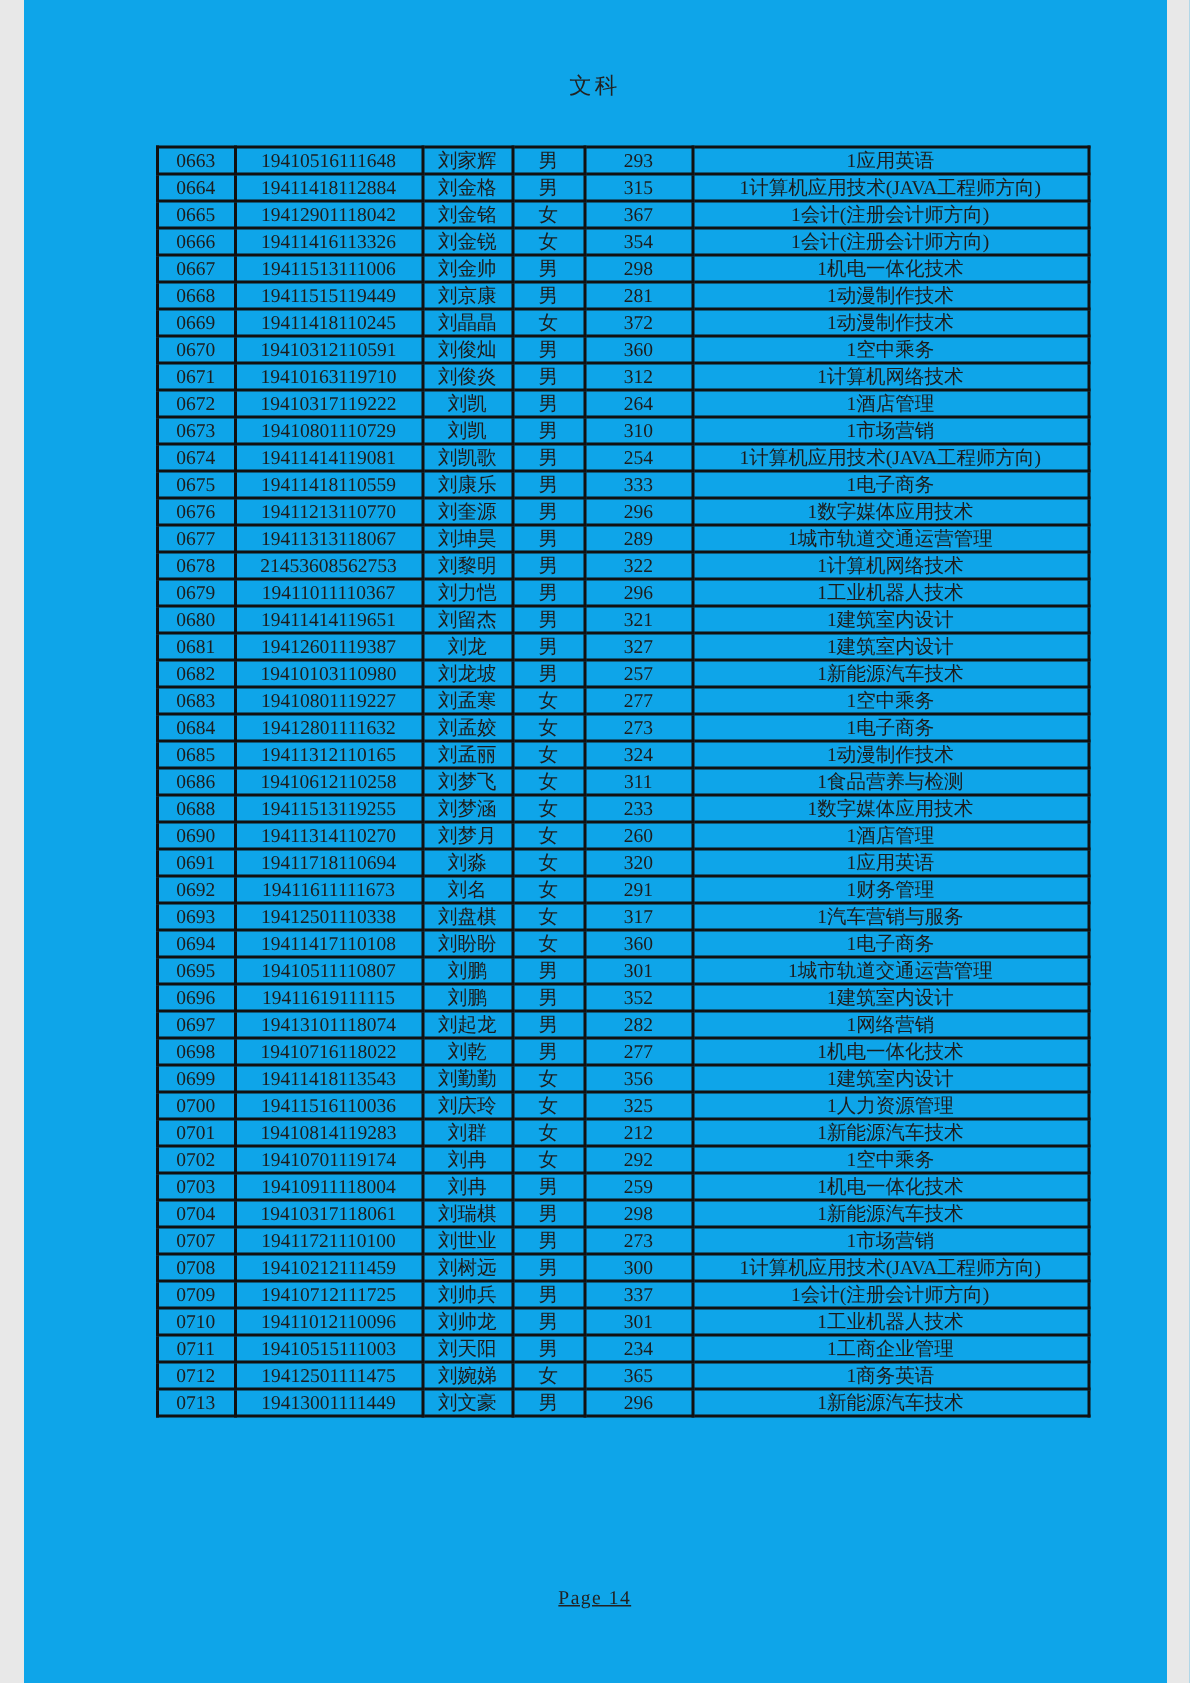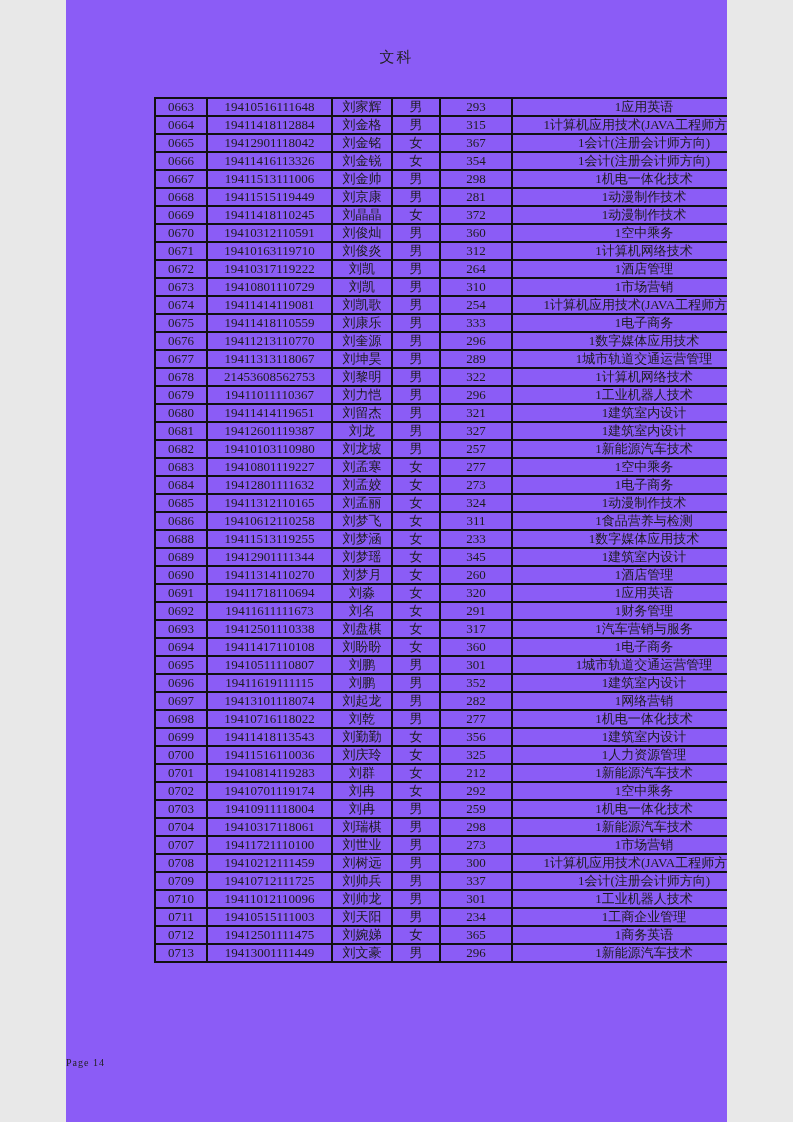--- a/index.html
+++ b/index.html
@@ -2,24 +2,24 @@
 <html><head>
 <meta charset="utf-8">
 <style>
   html, body {
     margin: 0;
     padding: 0;
     background: #e8e8e8;
   }
   .page {
     position: relative;
-    width: 661px;
+    width: 762px;
     height: 1122px;
     margin: 0 auto;
-    background: #8b5cf6;
+    background: #0ea5e9;
     font-family: "Liberation Serif", "DejaVu Serif", serif;
     color: #1a1a1a;
     overflow: hidden;
   }
   .doc-header {
     position: absolute;
     top: 48px;
     left: 0;
     width: 100%;
     text-align: center;
@@ -45,23 +45,25 @@
     vertical-align: middle;
     white-space: nowrap;
     overflow: hidden;
     color: #1c1c1c;
   }
   .doc-footer {
     position: absolute;
     top: 1057px;
     left: 0;
     width: 100%;
-    font-size: 10px;
+    text-align: center;
+    font-size: 13px;
     letter-spacing: 1px;
     color: #222222;
+    text-decoration: underline;
   }
 </style>
 </head>
 <body>
 
 <div class="page">
   <div class="doc-header">文科</div>
 
   <table class="roster">
     <colgroup>
@@ -267,28 +269,20 @@
         </tr>
         <tr>
           <td>0688</td>
           <td>19411513119255</td>
           <td>刘梦涵</td>
           <td>女</td>
           <td>233</td>
           <td>1数字媒体应用技术</td>
         </tr>
         <tr>
-          <td>0689</td>
-          <td>19412901111344</td>
-          <td>刘梦瑶</td>
-          <td>女</td>
-          <td>345</td>
-          <td>1建筑室内设计</td>
-        </tr>
-        <tr>
           <td>0690</td>
           <td>19411314110270</td>
           <td>刘梦月</td>
           <td>女</td>
           <td>260</td>
           <td>1酒店管理</td>
         </tr>
         <tr>
           <td>0691</td>
           <td>19411718110694</td>

